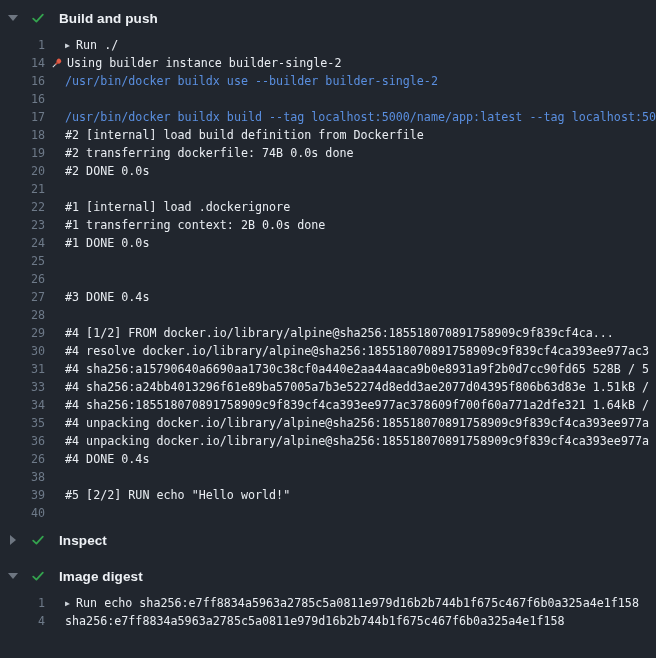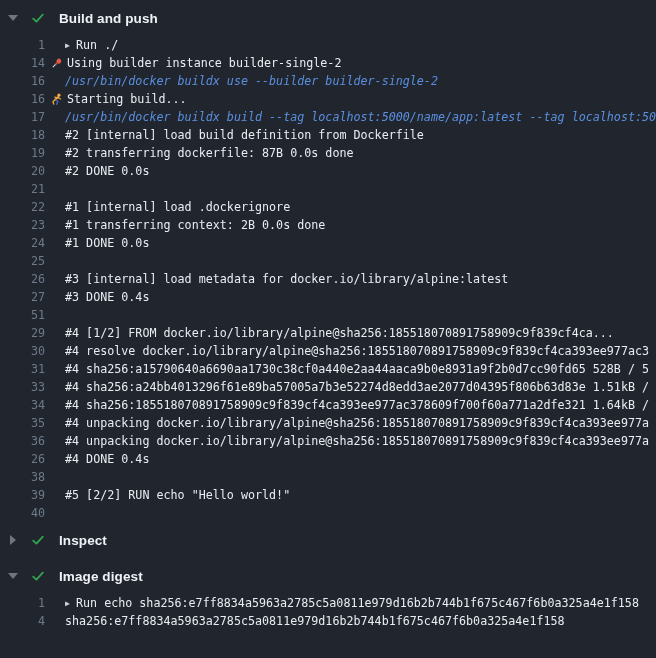--- a/index.html
+++ b/index.html
@@ -32,21 +32,21 @@
   .log-line{
     display:flex;height:18px;line-height:18px;
     font-family:"DejaVu Sans Mono","Liberation Mono",monospace;
     font-size:11.7px;white-space:pre;
   }
   .ln{
     width:45px;flex:none;text-align:right;
     color:#6e7a89;cursor:pointer;
   }
   .lt{margin-left:20px;color:#e9edf2;position:relative;}
-  .lt.command .txt{color:#5a8fe0;font-style:italic;}
+  .lt.command .txt{color:#5a8fe0;}
   .expander{
     display:inline-block;width:11px;font-size:8px;color:#cdd3da;
     vertical-align:1px;cursor:pointer;
   }
   .line-icon{position:absolute;left:-15px;top:2.5px;width:13px;height:13px;}
   .line-icon svg{display:block;}
   .lt.icon .txt{margin-left:2px;}
 </style>
 </head>
 <body style="background: rgb(33, 38, 46);">
@@ -65,39 +65,33 @@
       <div class="lines">
         <div class="log-line"><span class="ln">1</span><span class="lt run"><span class="expander">▶</span><span class="txt">Run ./</span></span></div>
         <div class="log-line"><span class="ln">14</span><span class="lt icon"><span class="line-icon"><svg width="13" height="13" viewBox="0 0 14 14">
                 <g transform="rotate(45 7 7)">
                   <circle cx="7" cy="3.4" r="2.6" fill="#e25b45"></circle>
                   <rect x="6.1" y="5.2" width="1.8" height="3.2" fill="#c94f3c"></rect>
                   <line x1="7" y1="8.4" x2="7" y2="12.6" stroke="#d7dbe0" stroke-width="1.1"></line>
                 </g>
               </svg></span><span class="txt">Using builder instance builder-single-2</span></span></div>
         <div class="log-line"><span class="ln">16</span><span class="lt command"><span class="txt">/usr/bin/docker buildx use --builder builder-single-2</span></span></div>
-        <div class="log-line"><span class="ln">16</span><span class="lt icon"><span class="line-icon"><svg width="13" height="13" viewBox="0 0 14 14">
-                <circle cx="9.6" cy="2.3" r="1.7" fill="#f5a73b"></circle>
-                <path d="M9 4.2 L5.8 6.8" stroke="#f5a73b" stroke-width="1.9" fill="none" stroke-linecap="round"></path>
-                <path d="M8.6 5 L11.4 6.4 M8.2 5.2 L5.2 4.4" stroke="#f5a73b" stroke-width="1.3" fill="none" stroke-linecap="round"></path>
-                <path d="M5.8 6.8 L8.4 9.2 L7.2 12.2" stroke="#3e6db5" stroke-width="1.5" fill="none" stroke-linecap="round" stroke-linejoin="round"></path>
-                <path d="M5.6 7 L3.2 9.4 L4 12" stroke="#f5a73b" stroke-width="1.4" fill="none" stroke-linecap="round" stroke-linejoin="round"></path>
-              </svg></span><span class="txt">Starting build...</span></span></div>
+        <div class="log-line"><span class="ln">16</span></div>
         <div class="log-line"><span class="ln">17</span><span class="lt command"><span class="txt">/usr/bin/docker buildx build --tag localhost:5000/name/app:latest --tag localhost:50</span></span></div>
         <div class="log-line"><span class="ln">18</span><span class="lt output"><span class="txt">#2 [internal] load build definition from Dockerfile</span></span></div>
-        <div class="log-line"><span class="ln">19</span><span class="lt output"><span class="txt">#2 transferring dockerfile: 87B 0.0s done</span></span></div>
+        <div class="log-line"><span class="ln">19</span><span class="lt output"><span class="txt">#2 transferring dockerfile: 74B 0.0s done</span></span></div>
         <div class="log-line"><span class="ln">20</span><span class="lt output"><span class="txt">#2 DONE 0.0s</span></span></div>
         <div class="log-line"><span class="ln">21</span><span class="lt output"><span class="txt"></span></span></div>
         <div class="log-line"><span class="ln">22</span><span class="lt output"><span class="txt">#1 [internal] load .dockerignore</span></span></div>
         <div class="log-line"><span class="ln">23</span><span class="lt output"><span class="txt">#1 transferring context: 2B 0.0s done</span></span></div>
         <div class="log-line"><span class="ln">24</span><span class="lt output"><span class="txt">#1 DONE 0.0s</span></span></div>
         <div class="log-line"><span class="ln">25</span><span class="lt output"><span class="txt"></span></span></div>
-        <div class="log-line"><span class="ln">26</span><span class="lt output"><span class="txt">#3 [internal] load metadata for docker.io/library/alpine:latest</span></span></div>
+        <div class="log-line"><span class="ln">26</span></div>
         <div class="log-line"><span class="ln">27</span><span class="lt output"><span class="txt">#3 DONE 0.4s</span></span></div>
-        <div class="log-line"><span class="ln">51</span><span class="lt output"><span class="txt"></span></span></div>
+        <div class="log-line"><span class="ln">28</span><span class="lt output"><span class="txt"></span></span></div>
         <div class="log-line"><span class="ln">29</span><span class="lt output"><span class="txt">#4 [1/2] FROM docker.io/library/alpine@sha256:185518070891758909c9f839cf4ca...</span></span></div>
         <div class="log-line"><span class="ln">30</span><span class="lt output"><span class="txt">#4 resolve docker.io/library/alpine@sha256:185518070891758909c9f839cf4ca393ee977ac3</span></span></div>
         <div class="log-line"><span class="ln">31</span><span class="lt output"><span class="txt">#4 sha256:a15790640a6690aa1730c38cf0a440e2aa44aaca9b0e8931a9f2b0d7cc90fd65 528B / 5</span></span></div>
         <div class="log-line"><span class="ln">33</span><span class="lt output"><span class="txt">#4 sha256:a24bb4013296f61e89ba57005a7b3e52274d8edd3ae2077d04395f806b63d83e 1.51kB /</span></span></div>
         <div class="log-line"><span class="ln">34</span><span class="lt output"><span class="txt">#4 sha256:185518070891758909c9f839cf4ca393ee977ac378609f700f60a771a2dfe321 1.64kB /</span></span></div>
         <div class="log-line"><span class="ln">35</span><span class="lt output"><span class="txt">#4 unpacking docker.io/library/alpine@sha256:185518070891758909c9f839cf4ca393ee977a</span></span></div>
         <div class="log-line"><span class="ln">36</span><span class="lt output"><span class="txt">#4 unpacking docker.io/library/alpine@sha256:185518070891758909c9f839cf4ca393ee977a</span></span></div>
         <div class="log-line"><span class="ln">26</span><span class="lt output"><span class="txt">#4 DONE 0.4s</span></span></div>
         <div class="log-line"><span class="ln">38</span><span class="lt output"><span class="txt"></span></span></div>
         <div class="log-line"><span class="ln">39</span><span class="lt output"><span class="txt">#5 [2/2] RUN echo "Hello world!"</span></span></div>

